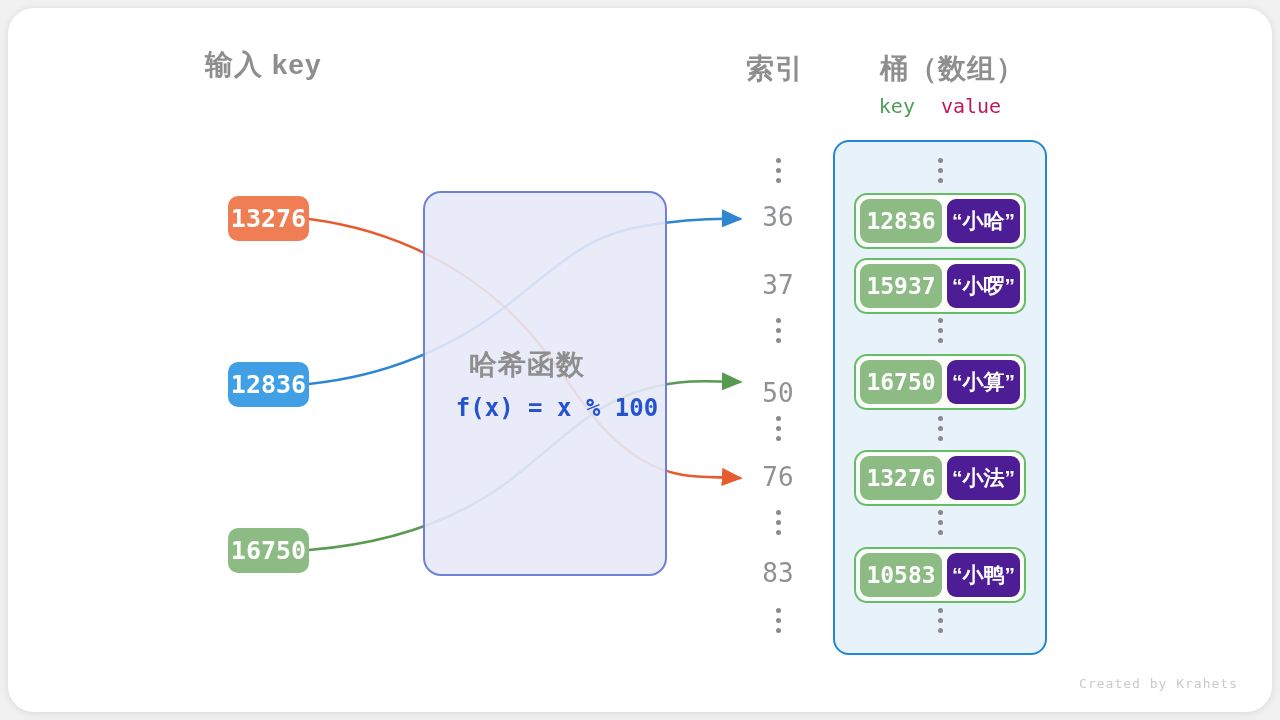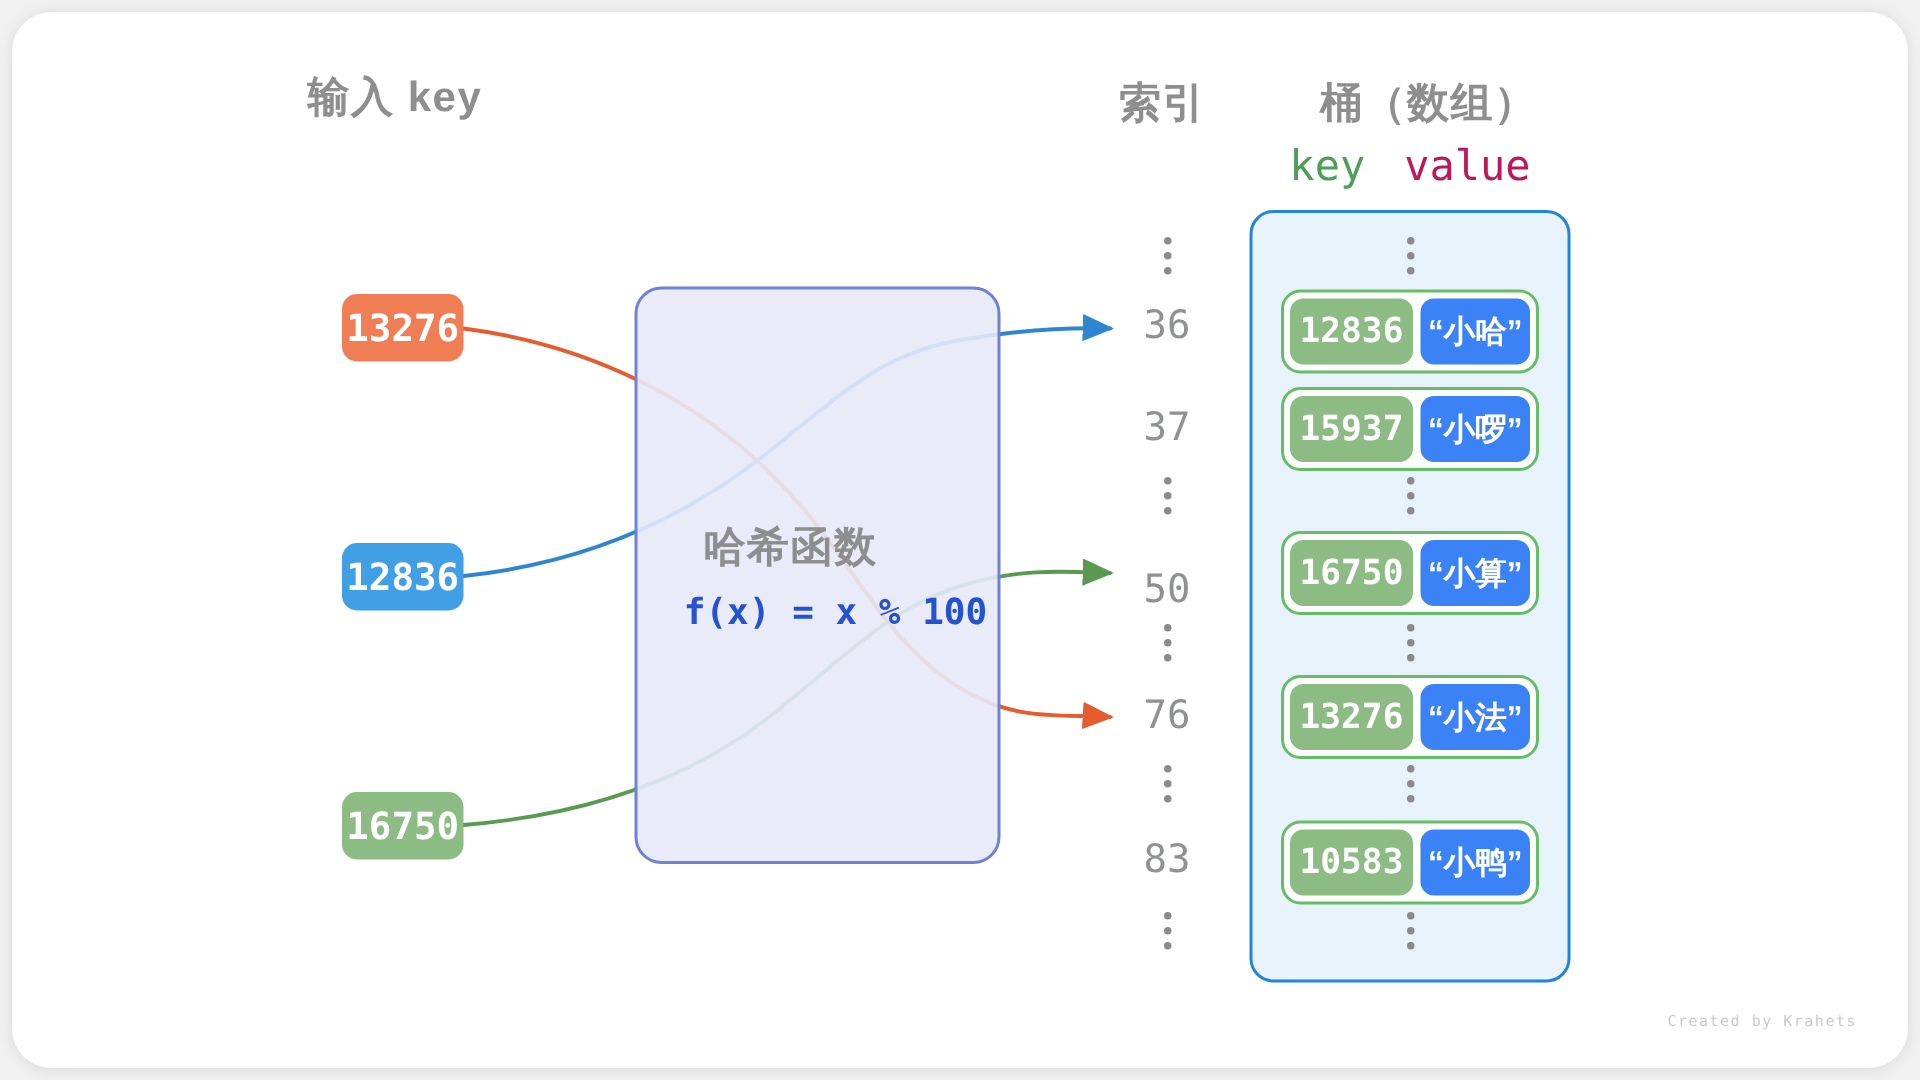--- a/index.html
+++ b/index.html
@@ -29,21 +29,21 @@
     letter-spacing: 1px;
     white-space: nowrap;
   }
   .h-input  { left: 205px; top: 46px; }
   .h-index  { left: 746px; top: 50px; }
   .h-bucket { left: 880px; top: 50px; }
   .kv-header {
     position: absolute; left: 833px; top: 94px; width: 214px;
     display: flex; justify-content: center; gap: 26px;
     font-family: "DejaVu Sans Mono", monospace;
-    font-size: 28px;
+    font-size: 20px;
   }
   .kv-key   { color: #4e9e57; }
   .kv-value { color: #be185d; }
 
   
   .keybox {
     position: absolute;
     left: 228px; width: 81px; height: 45px;
     border-radius: 10px;
     display: flex; align-items: center; justify-content: center;
@@ -136,35 +136,35 @@
     width: 82px;
     background: #8cbb84;
     border-radius: 9px;
     display: flex; align-items: center; justify-content: center;
     color: #fff;
     font-family: "DejaVu Sans Mono", monospace;
     font-size: 23px; font-weight: bold;
   }
   .entry .eval {
     flex: 1;
-    background: #3b82f6;
+    background: #4c1d95;
     border-radius: 9px;
     display: flex; align-items: center; justify-content: center;
     color: #fff;
     font-size: 21px; font-weight: bold;
     white-space: nowrap;
   }
 
   
   .watermark {
     position: absolute;
     right: 42px; top: 676px;
     color: #cacaca;
     font-family: "DejaVu Sans Mono", monospace;
-    font-size: 10px;
+    font-size: 13px;
     letter-spacing: 1px;
   }
 </style>
 </head>
 <body>
 
 <div class="card"></div>
 
 <svg class="layer" width="1280" height="720" viewBox="0 0 1280 720">
   <defs>

